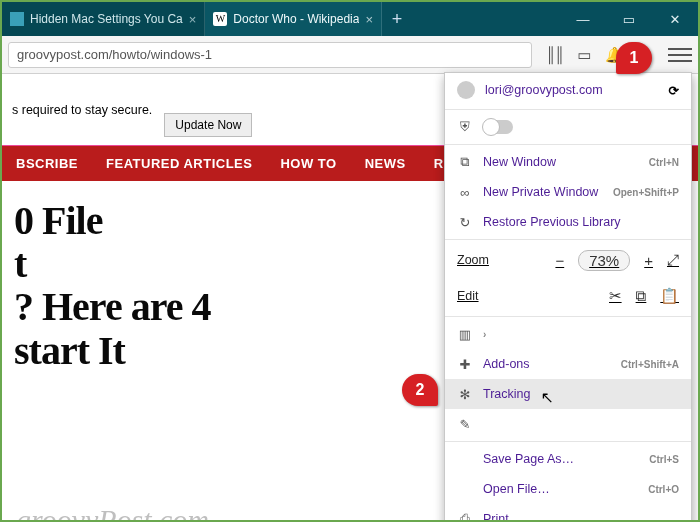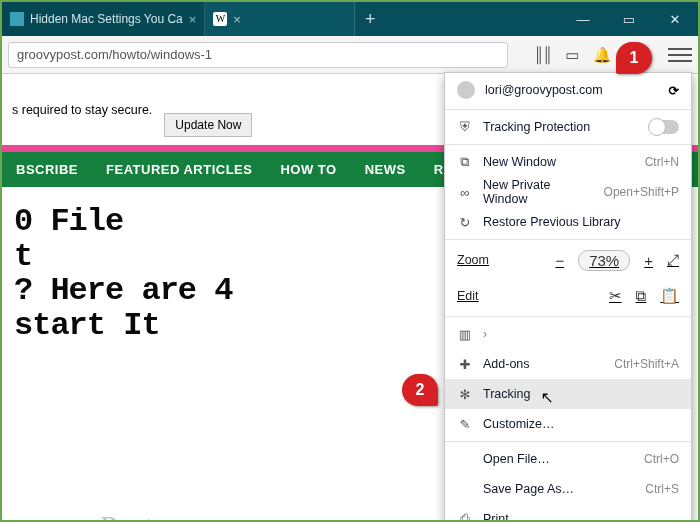--- a/index.html
+++ b/index.html
@@ -45,21 +45,21 @@
   .winctrls { margin-left:auto; display:flex;}
   .winctrls div { width:46px; display:flex; align-items:center; justify-content:center; color:#dfeef1;}
   
   .toolbar {
     height: 38px;
     background: #f5f5f5;
     border-bottom: 1px solid #d0d0d0;
     display:flex;
     align-items:center;
     padding: 0 6px;
-    gap:16px;
+    gap:4px;
   }
   .urlbox {
     flex:1;
     height:26px;
     border:1px solid #ccc;
     background:#fff;
     border-radius:3px;
     display:flex;
     align-items:center;
     padding:0 8px;
@@ -71,42 +71,42 @@
   .tbicons span { font-size:15px; display:inline-flex; align-items:center;}
   .tbicons .n1 { color:#7a1c8c; font-weight:bold; font-size:14px;}
   .hamburger {
     width:24px; height:22px; display:flex; flex-direction:column;
     justify-content:center; gap:4px; cursor:pointer; margin-left:6px;
   }
   .hamburger div { height:2px; background:#555;}
   
   .notice {
     padding:8px 10px; font-size:12.5px; display:flex; align-items:center; gap:12px;
-    border-bottom:7px solid #ec4899; background:#fff;
+    border-bottom:1px solid #ec4899; background:#fff;
   }
   .notice button {
     font-size:12px; padding:4px 10px; background:#eee; border:1px solid #bbb;
     cursor:pointer;
     margin-top:31px;
   }
   
   .navstrip {
-    background:#15803d; color:#fff; font-weight:700; font-size:13px;
+    background:#b91c1c; color:#fff; font-weight:700; font-size:13px;
     display:flex; gap:28px; padding:10px 14px; letter-spacing:.5px;
   }
   
   .content {
     display:flex; height: calc(100% - 34px - 38px - 40px - 38px);
   }
   .main {
     flex:1; padding:18px 16px 0 12px; overflow:hidden; position:relative;
   }
   .headline {
-    font-family: Liberation Mono, monospace;
-    font-size:32px; font-weight:900; line-height:1.08;
+    font-family: Liberation Serif, serif;
+    font-size:40px; font-weight:900; line-height:1.08;
     letter-spacing:-1px; color:#0a0a0a;
   }
   .watermark {
     position:absolute; left:14px; bottom:12px;
     font-family: Georgia, "Times New Roman", serif;
     font-style:italic; color:#bfbfbf; font-size:30px;
   }
   .side {
     width:110px; padding:12px 6px 0 0; font-size:12px; text-align:center; color:#333;
   }
@@ -131,22 +131,22 @@
     font-size:12.5px;
     z-index:50;
   }
   .menu .row {
     display:flex; align-items:center; height:30px; padding:0 12px;
     gap:10px;
   }
   .menu .row.hover { background:#e8e8e8;}
   .menu .sep { height:1px; background:#e4e4e4; margin:2px 0;}
   .menu .ico { width:16px; text-align:center; color:#555; font-size:13px;}
-  .menu .lbl { flex:1; color:#0f172a;}
-  .menu .sc  { color:#888; font-size:12px;}
+  .menu .lbl { flex:1; color:#4c1d95;}
+  .menu .sc  { color:#888; font-size:10px;font-weight:bold;}
   .menu .account { height:34px;}
   .menu .account .ava {
     width:18px;height:18px;border-radius:50%;background:#ccc;
   }
   .menu .zoomrow, .menu .editrow {
     display:flex; align-items:center; height:36px; padding:0 12px;text-decoration:underline;
   }
   .menu .zoomrow .zlbl, .menu .editrow .elbl { width:54px; color:#222;}
   .menu .zoomrow .zctrls, .menu .editrow .ectrls {
     flex:1; display:flex; justify-content:flex-end; align-items:center; gap:14px;
@@ -183,20 +183,21 @@
 <body>
 
 <div class="titlebar">
   <div class="tab">
     <span class="favicon" style="background:#3aa0b8"></span>
     <span class="txt">Hidden Mac Settings You Ca</span>
     <span class="x">×</span>
   </div>
   <div class="tab active">
     <span class="favicon dw" style="font:10px serif;color:#000;text-align:center;line-height:14px">W</span>
+    <span class="txt">Doctor Who - Wikipedia</span>
     <span class="x">×</span>
   </div>
   <div class="newtab">+</div>
   <div class="winctrls">
     <div>—</div>
     <div>▭</div>
     <div class="cl">✕</div>
   </div>
 </div>
 
@@ -249,21 +250,20 @@
 
 <div class="menu">
   <div class="row account">
     <span class="ava"></span>
     <span class="lbl">lori@groovypost.com</span>
     <span style="font-weight:700">⟳</span>
   </div>
   <div class="sep"></div>
   <div class="row">
     <span class="ico">⛨</span>
-    <span class="lbl">Tracking Protection</span>
     <span class="toggle"></span>
   </div>
   <div class="sep"></div>
 
   <div class="row">
     <span class="ico">⧉</span>
     <span class="lbl">New Window</span>
     <span class="sc">Ctrl+N</span>
   </div>
   <div class="row">
@@ -304,35 +304,34 @@
     <span class="ico">✚</span>
     <span class="lbl">Add-ons</span>
     <span class="sc">Ctrl+Shift+A</span>
   </div>
   <div class="row hover">
     <span class="ico">✻</span>
     <span class="lbl">Tracking</span>
   </div>
   <div class="row">
     <span class="ico">✎</span>
-    <span class="lbl">Customize…</span>
-  </div>
-  <div class="sep"></div>
-
+  </div>
+  <div class="sep"></div>
+
+  <div class="row">
+    <span class="ico"></span>
+    <span class="lbl">Save Page As…</span>
+    <span class="sc">Ctrl+S</span>
+  </div>
   <div class="row">
     <span class="ico"></span>
     <span class="lbl">Open File…</span>
     <span class="sc">Ctrl+O</span>
   </div>
   <div class="row">
-    <span class="ico"></span>
-    <span class="lbl">Save Page As…</span>
-    <span class="sc">Ctrl+S</span>
-  </div>
-  <div class="row">
     <span class="ico">⎙</span>
     <span class="lbl">Print…</span>
   </div>
 
 </div>
 
 <div class="callout one">1</div>
 <div class="callout two">2</div>
 <div class="cursor" style="top:386px; right:144px">↖</div>
 

